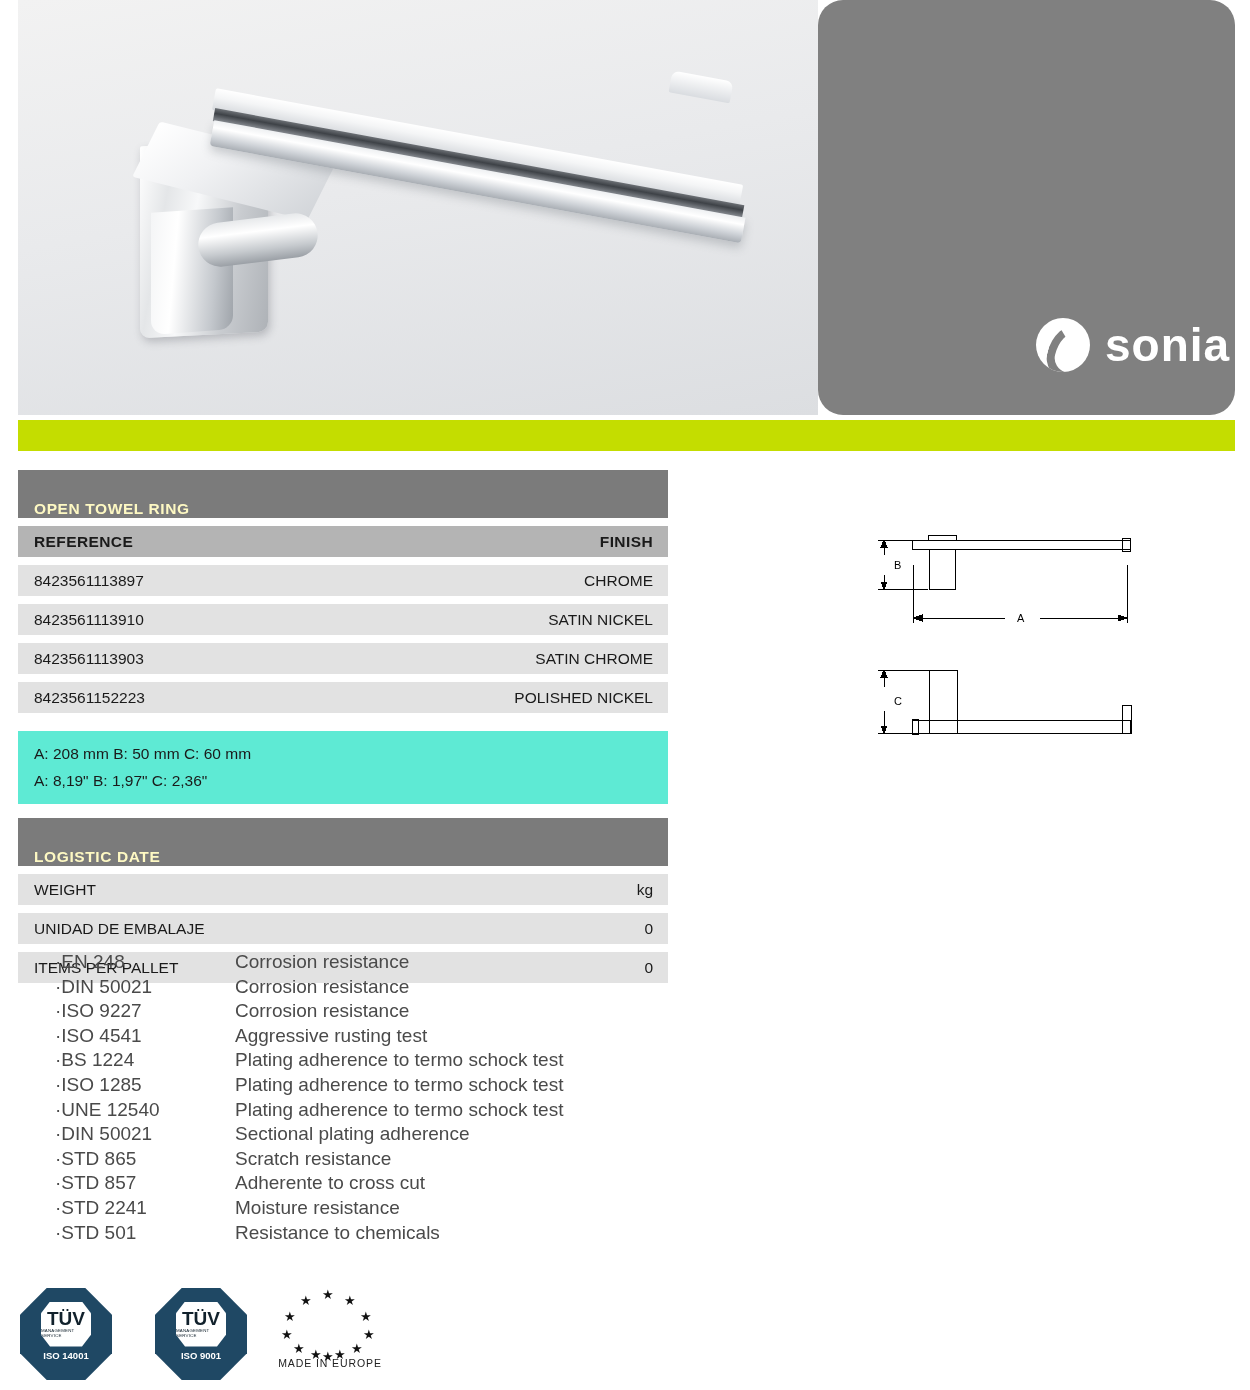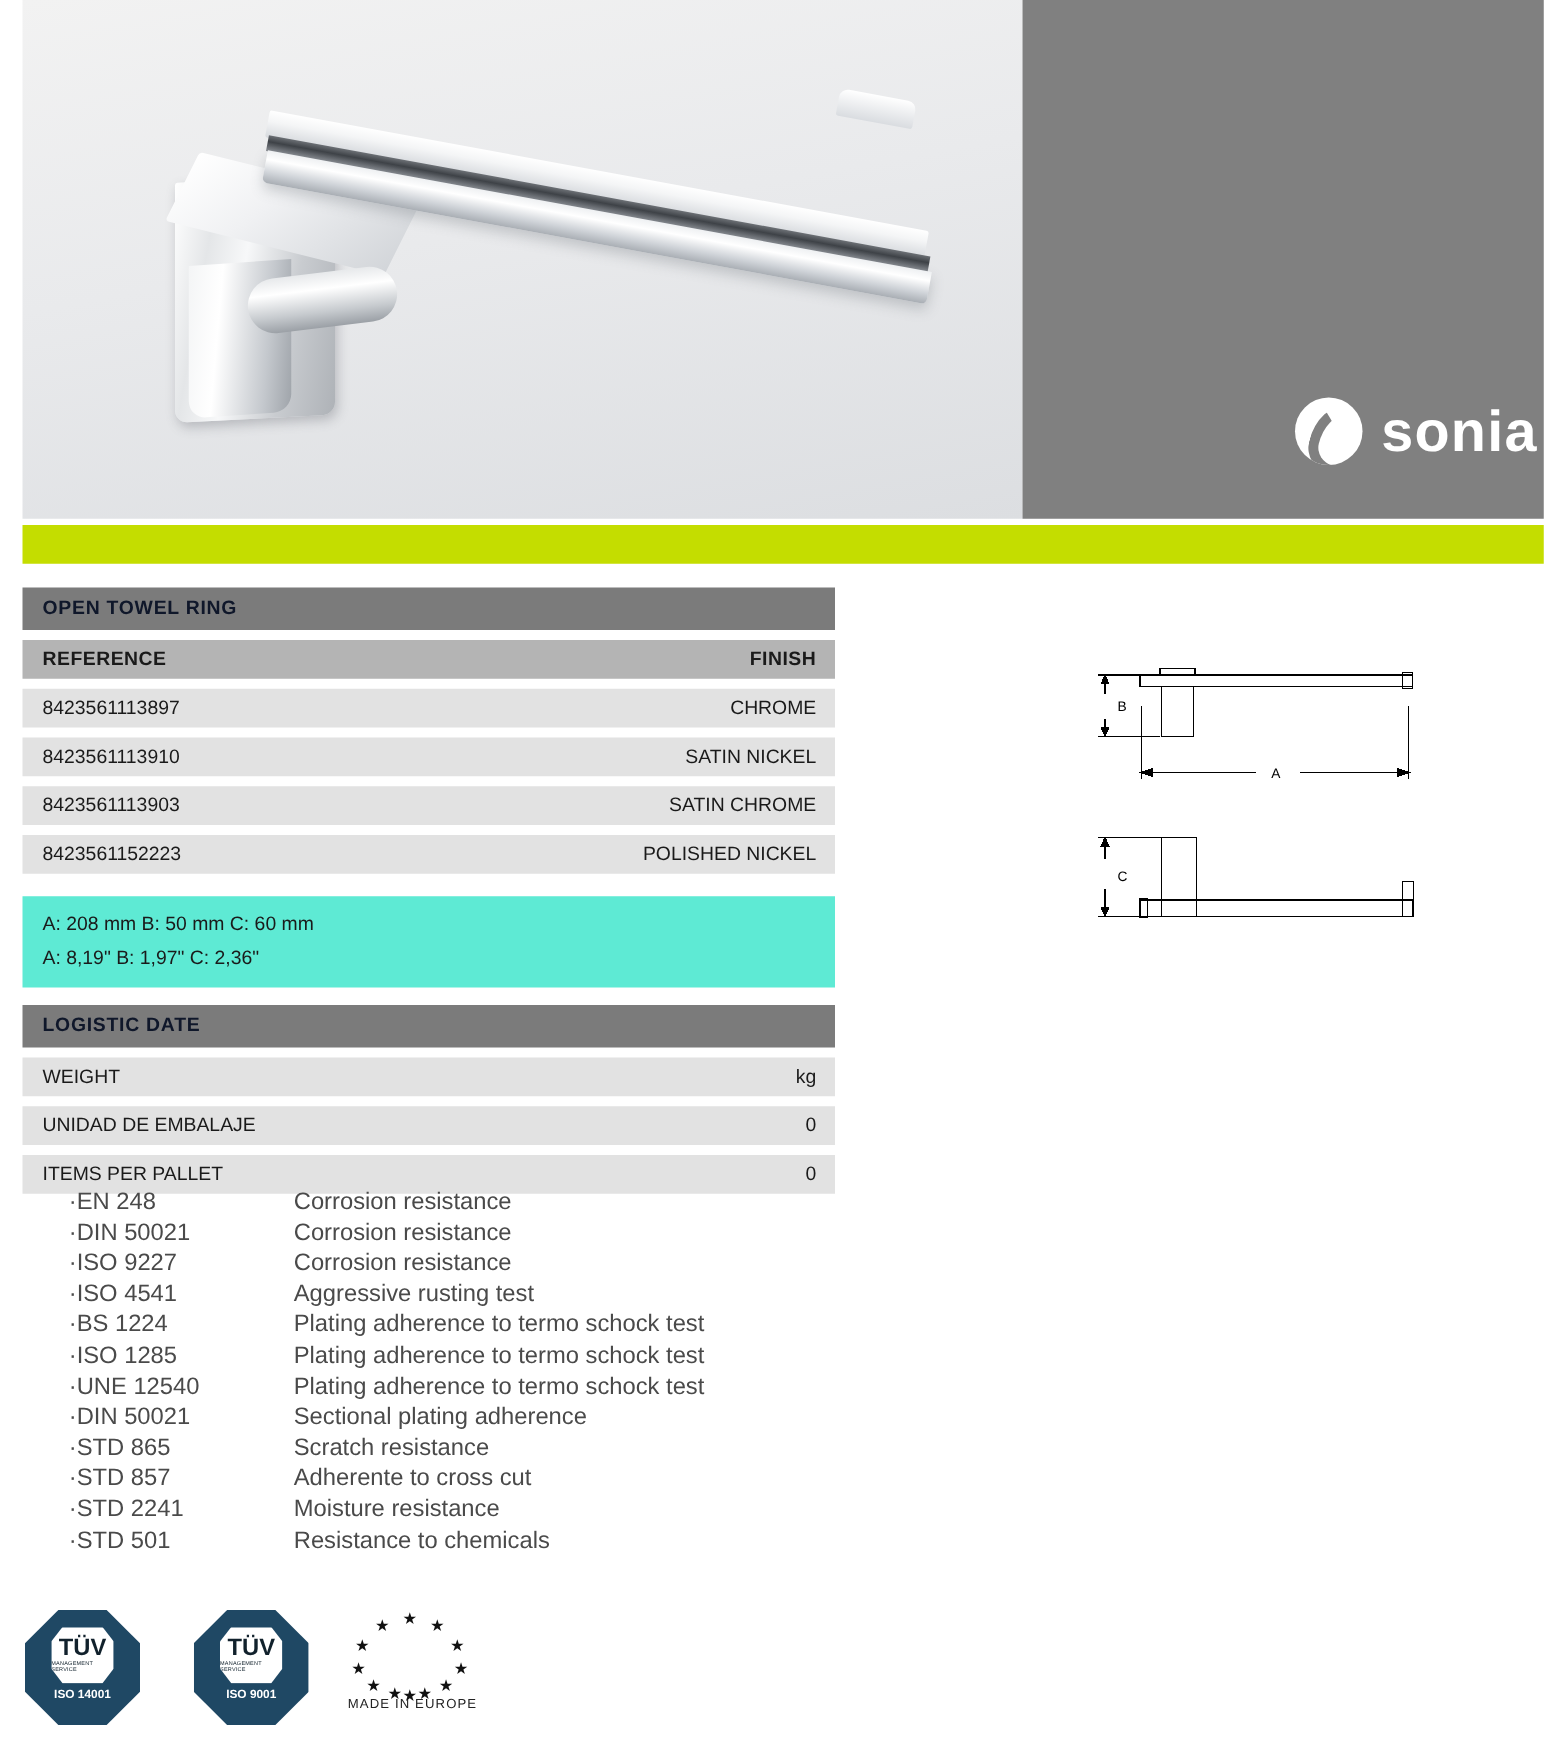--- a/index.html
+++ b/index.html
@@ -23,20 +23,21 @@
     left: 0; top: 0;
     width: 800px; height: 415px;
     background: linear-gradient(170deg, #f2f2f2 0%, #e9eaec 45%, #dcdee1 100%);
     overflow: hidden;
   }
   .hero-gray {
     position: absolute;
     left: 800px; top: 0;
     width: 417px; height: 415px;
     background: #808080;
+    border-radius: 25px;
   }
 
   
   .tb-plate {
     position: absolute;
     left: 122px; top: 143px;
     width: 128px; height: 192px;
     background: linear-gradient(100deg,#ffffff 0%,#e4e6e8 22%,#f7f8f9 42%,#c9ccd0 70%,#aeb2b7 100%);
     border-radius: 2px 2px 10px 10px;
     box-shadow: 2px 4px 9px rgba(90,95,102,0.33);
@@ -128,24 +129,24 @@
     position: absolute;
     left: 18px; top: 420px;
     width: 1217px; height: 31px;
     background: #c4dd00;
   }
 
   
   .tables { position: absolute; left: 18px; top: 470px; width: 650px; }
 
   .bar-head {
-    height: 34px; background: #7b7b7b;
-    display: flex; align-items: center;
+    height: 48px; background: #7b7b7b;
+    display: flex; align-items: flex-end;
     padding-left: 16px;
-    color: #0f172a; font-size: 15.5px; font-weight: bold;
+    color: #fef9c3; font-size: 15.5px; font-weight: bold;
     letter-spacing: 0.6px;
   }
   .row {
     height: 31px;
     display: flex; align-items: center;
     justify-content: space-between;
     padding: 0 15px 0 16px;
     font-size: 15.5px; color: #1a1a1a;
     margin-top: 8px;
   }

